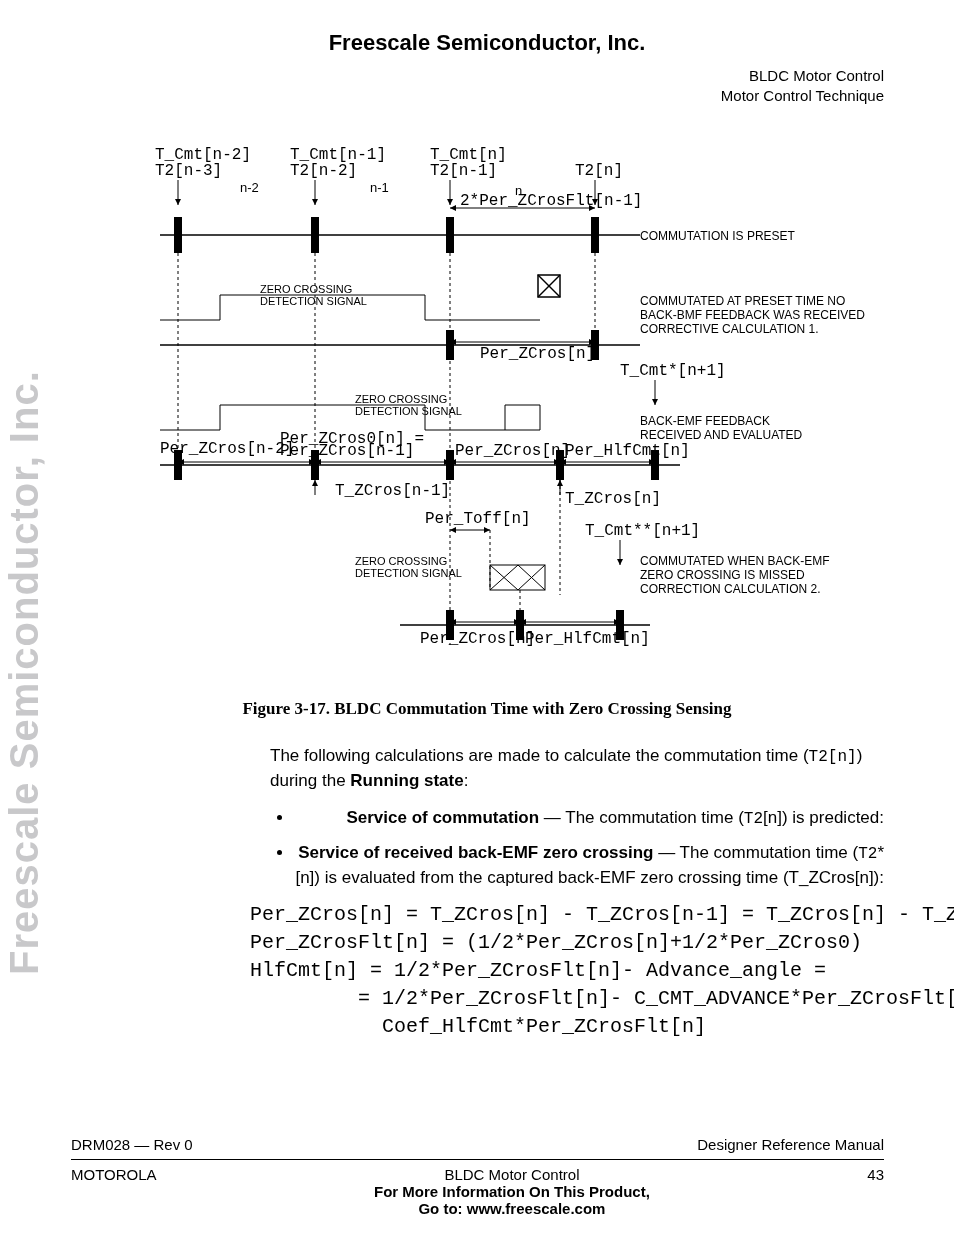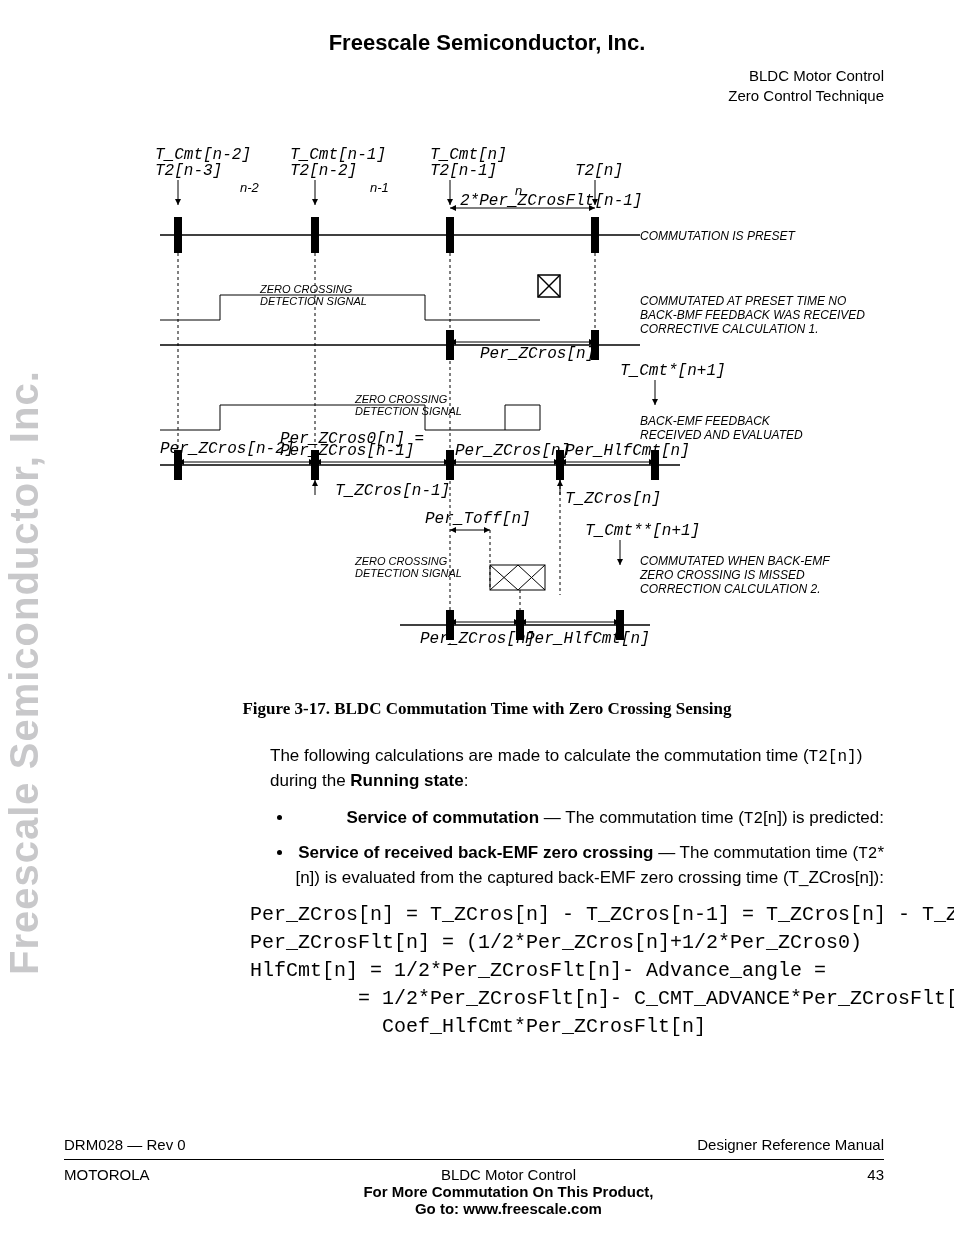--- a/index.html
+++ b/index.html
@@ -35,21 +35,20 @@
     transform-origin: left top;
     font-size: 40px;
     font-weight: 900;
     color: #c8c8ca;
     letter-spacing: 1px;
     white-space: nowrap;
     font-family: Arial, Helvetica, sans-serif;
   }
   .figure-box {
     margin: 40px 0 10px 30px;
-    font-style: italic;
   }
   .figure-caption {
     text-align: center;
     font-weight: bold;
     font-size: 17px;
     margin: 20px 0 25px 0;
     font-family: Liberation Serif, serif;
   }
   .body-text {
     margin-left: 180px;
@@ -70,21 +69,21 @@
   .code-block-wide {
     font-family: "Courier New", monospace;
     font-size: 20px;
     white-space: pre;
     margin-left: 160px;
     line-height: 1.4;
   }
   .footer {
     position: absolute;
     bottom: 18px;
-    left: 64px;
+    left: 71px;
     right: 70px;
     font-size: 15px;
   }
   .footer .row1 {
     display: flex;
     justify-content: space-between;
     border-bottom: 1px solid #000;
     padding-bottom: 6px;
     margin-bottom: 6px;
   }
@@ -102,21 +101,21 @@
 </style>
 </head>
 <body>
 
 <div class="side-watermark" style="top: 975px;">Freescale Semiconductor, Inc.</div>
 
 <div class="page">
   <div class="top-header">Freescale Semiconductor, Inc.</div>
   <div class="top-sub">
     <span>BLDC Motor Control</span><br>
-    <span>Zero Control Technique</span>
+    <span>Motor Control Technique</span>
   </div>
 
   <div class="figure-box">
     <svg width="780" height="530" viewBox="0 0 780 530">
       <defs>
         <marker id="ah" markerWidth="8" markerHeight="8" refX="6" refY="3" orient="auto">
           <path d="M0,0 L6,3 L0,6 Z" fill="#000"></path>
         </marker>
         <marker id="ahs" markerWidth="8" markerHeight="8" refX="0" refY="3" orient="auto">
           <path d="M6,0 L0,3 L6,6 Z" fill="#000"></path>
@@ -277,18 +276,18 @@
 
 <div class="footer">
   <div class="row1">
     <span>DRM028 — Rev 0</span>
     <span>Designer Reference Manual</span>
   </div>
   <div class="row2">
     <span>MOTOROLA</span>
     <div class="center-block">
       <span>BLDC Motor Control</span><br>
-      <span class="bold-line">For More Commutation On This Product,</span><br>
+      <span class="bold-line">For More Information On This Product,</span><br>
       <span class="bold-line">Go to: www.freescale.com</span>
     </div>
     <span>43</span>
   </div>
 </div>
 
 </body></html>

